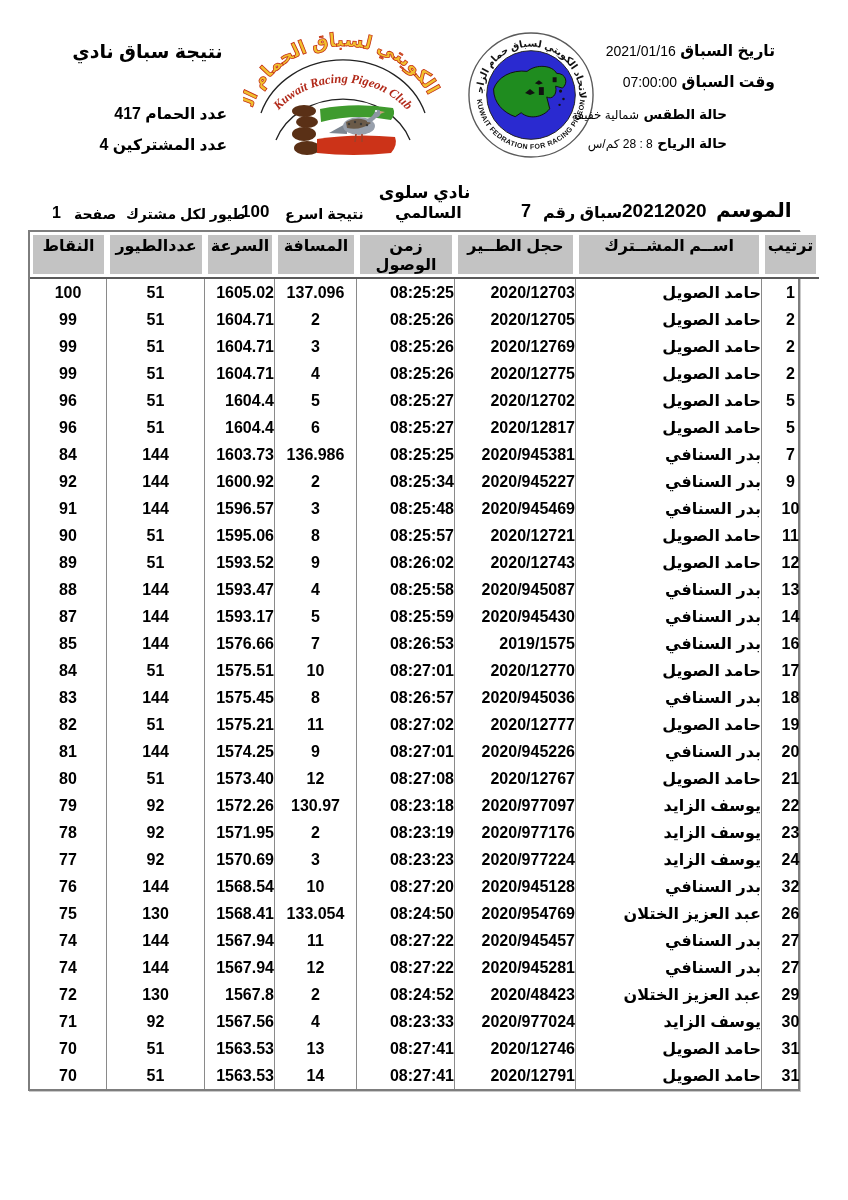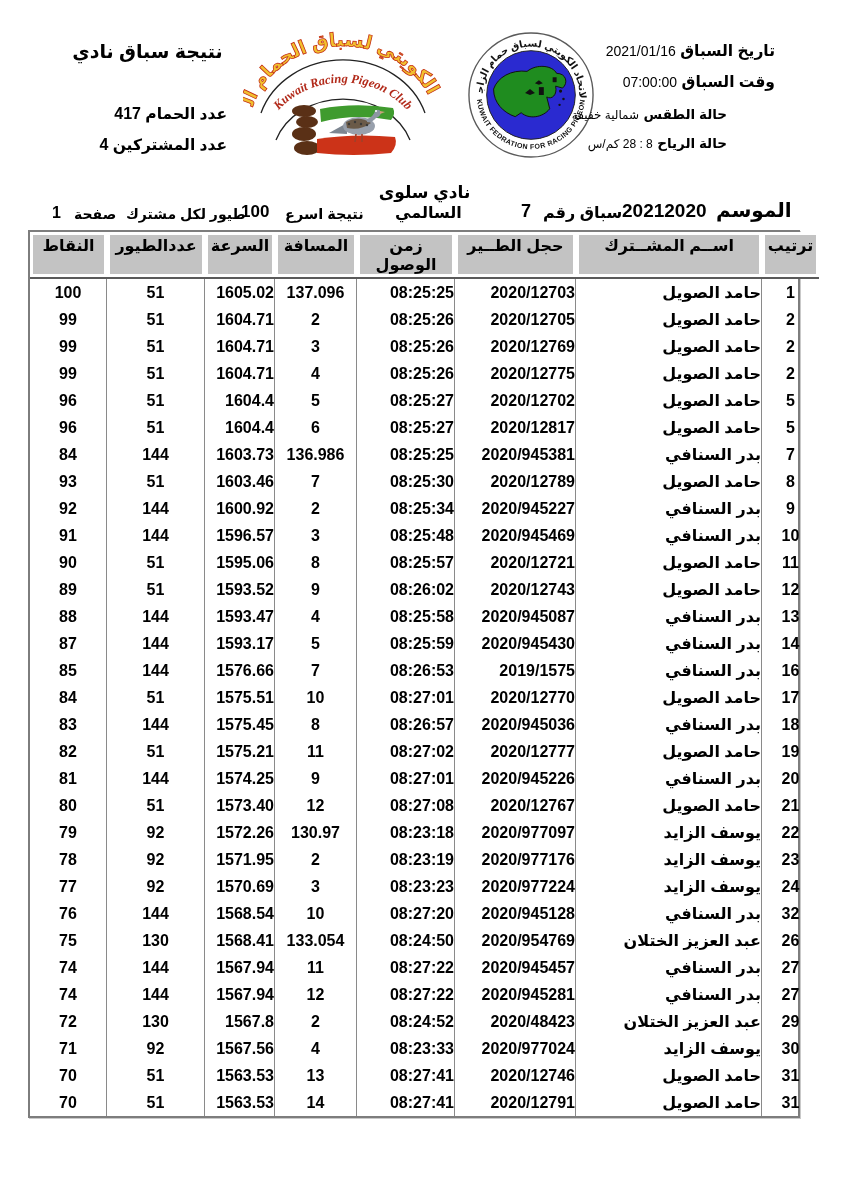--- a/index.html
+++ b/index.html
@@ -259,30 +259,20 @@
     <td class="c-points">84</td>
     <td class="c-birds">144</td>
     <td class="c-speed">1603.73</td>
     <td class="c-distance">136.986</td>
     <td class="c-arrival">08:25:25</td>
     <td class="c-ring">2020/945381</td>
     <td class="c-name">بدر السنافي</td>
     <td class="c-rank">7</td>
   </tr>
         <tr>
-    <td class="c-points">93</td>
-    <td class="c-birds">51</td>
-    <td class="c-speed">1603.46</td>
-    <td class="c-distance">7</td>
-    <td class="c-arrival">08:25:30</td>
-    <td class="c-ring">2020/12789</td>
-    <td class="c-name">حامد الصويل</td>
-    <td class="c-rank">8</td>
-  </tr>
-        <tr>
     <td class="c-points">92</td>
     <td class="c-birds">144</td>
     <td class="c-speed">1600.92</td>
     <td class="c-distance">2</td>
     <td class="c-arrival">08:25:34</td>
     <td class="c-ring">2020/945227</td>
     <td class="c-name">بدر السنافي</td>
     <td class="c-rank">9</td>
   </tr>
         <tr>

